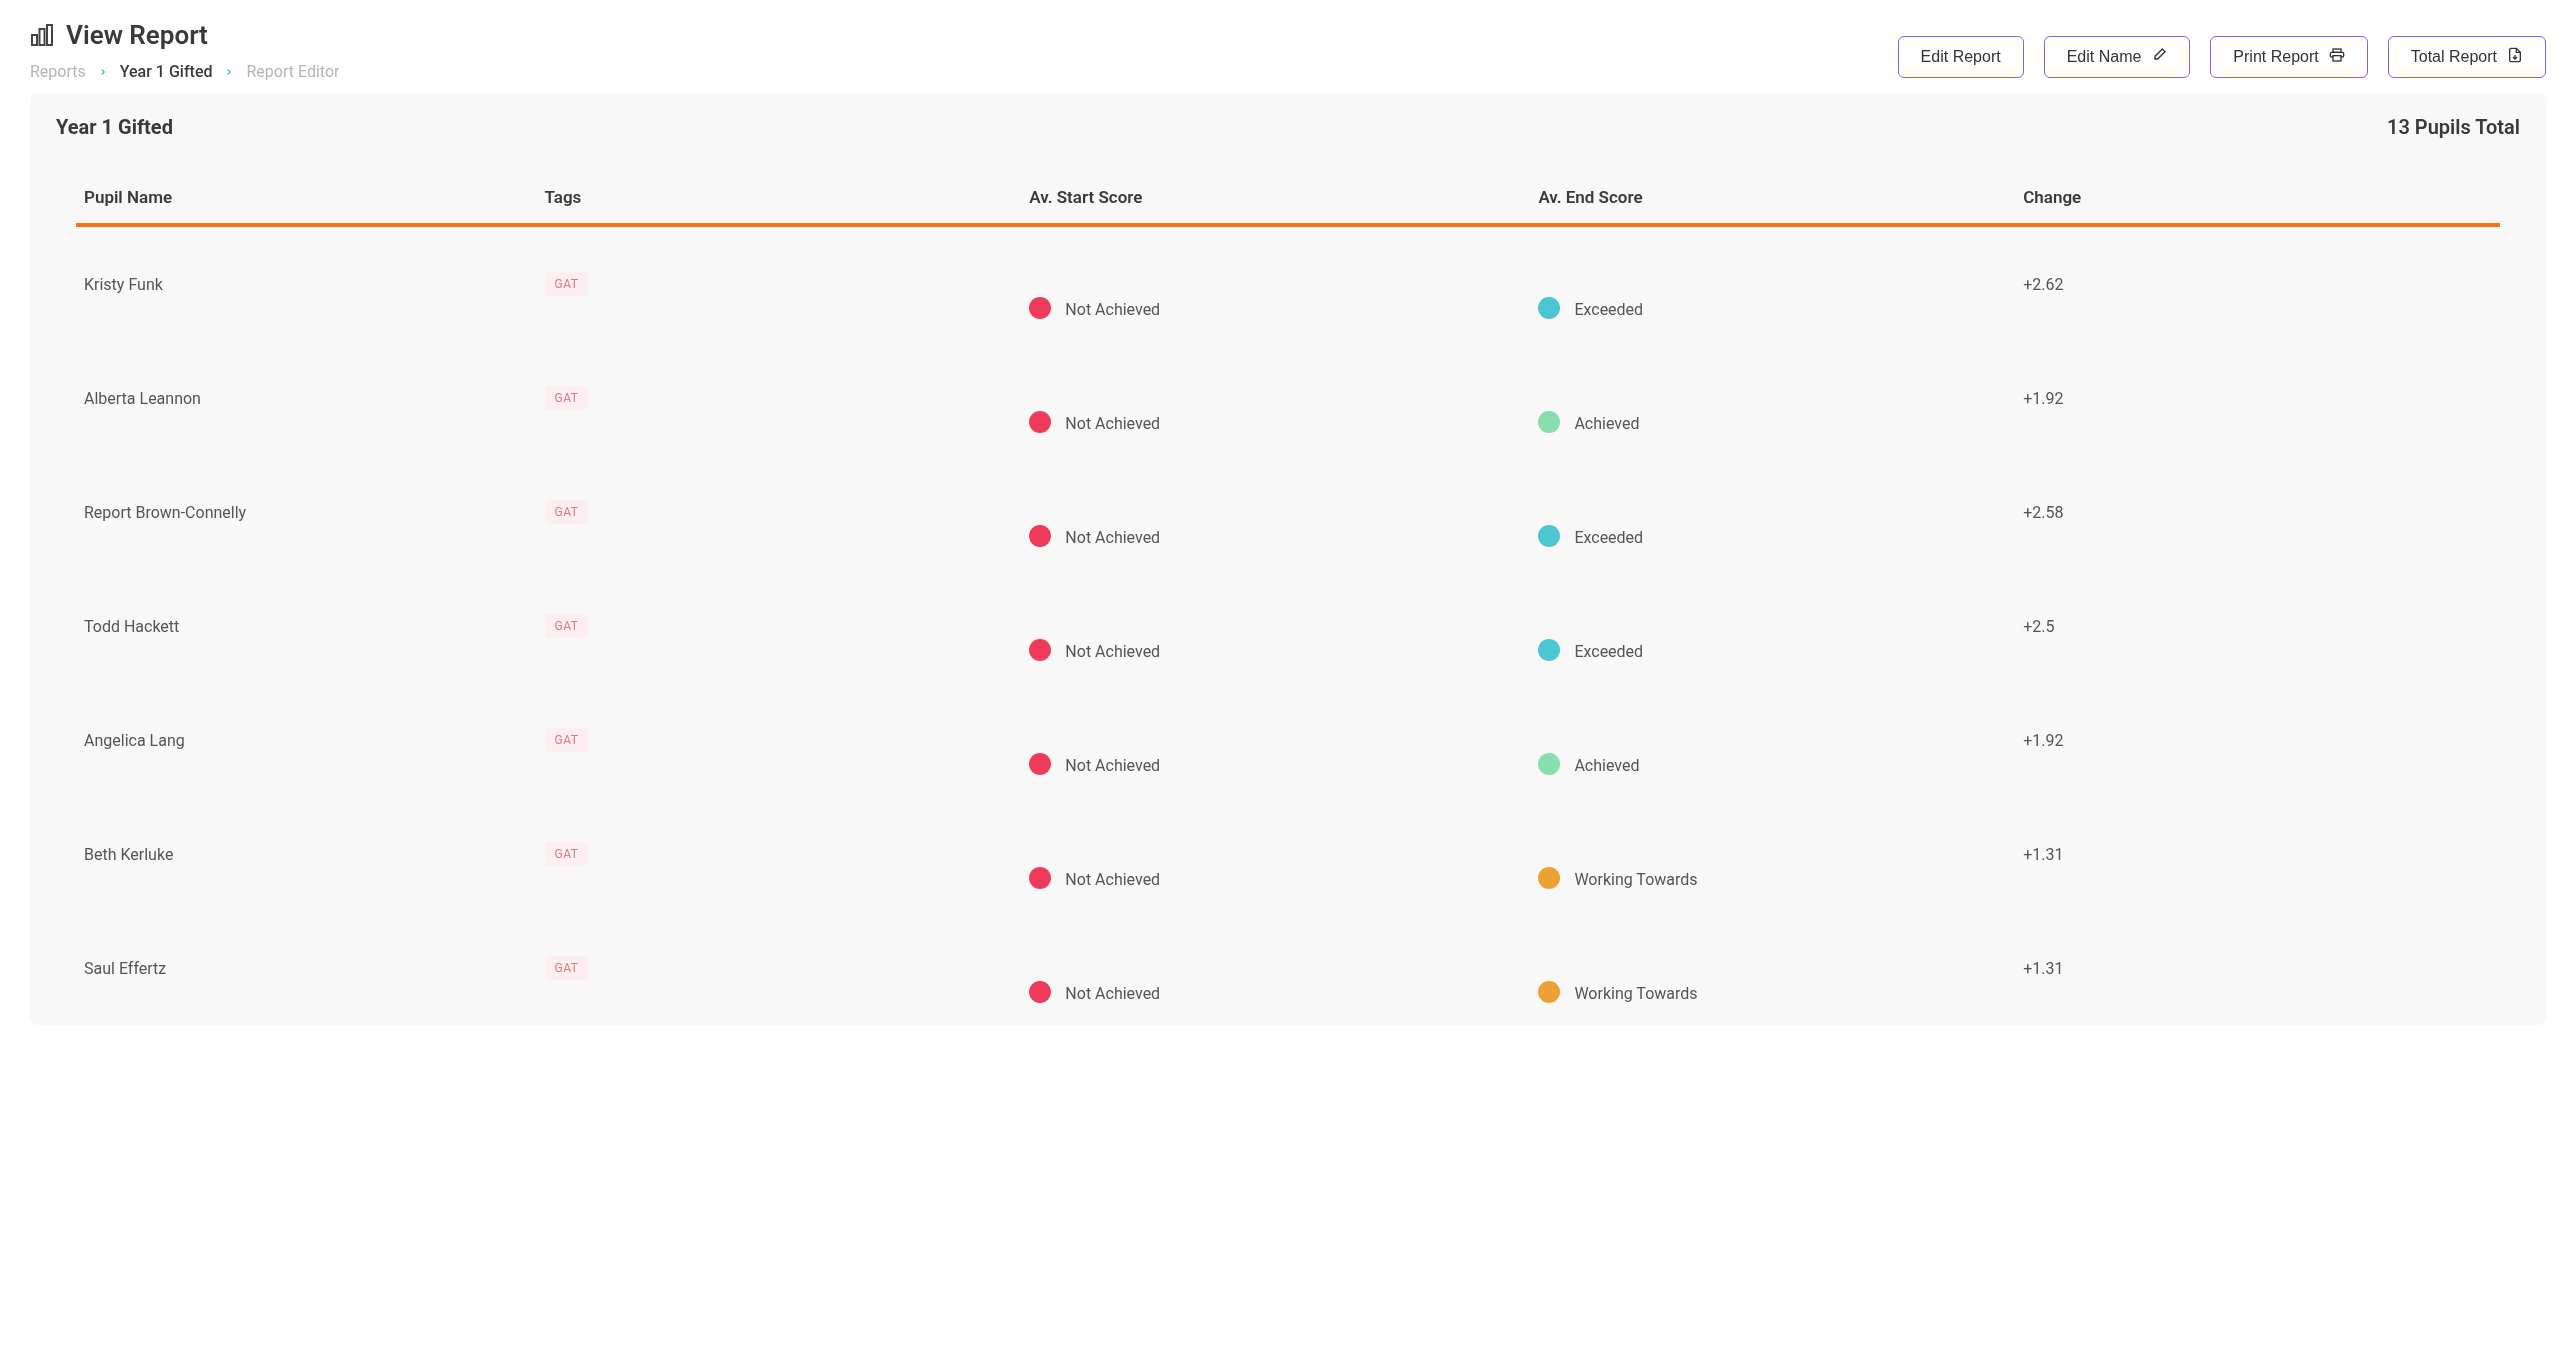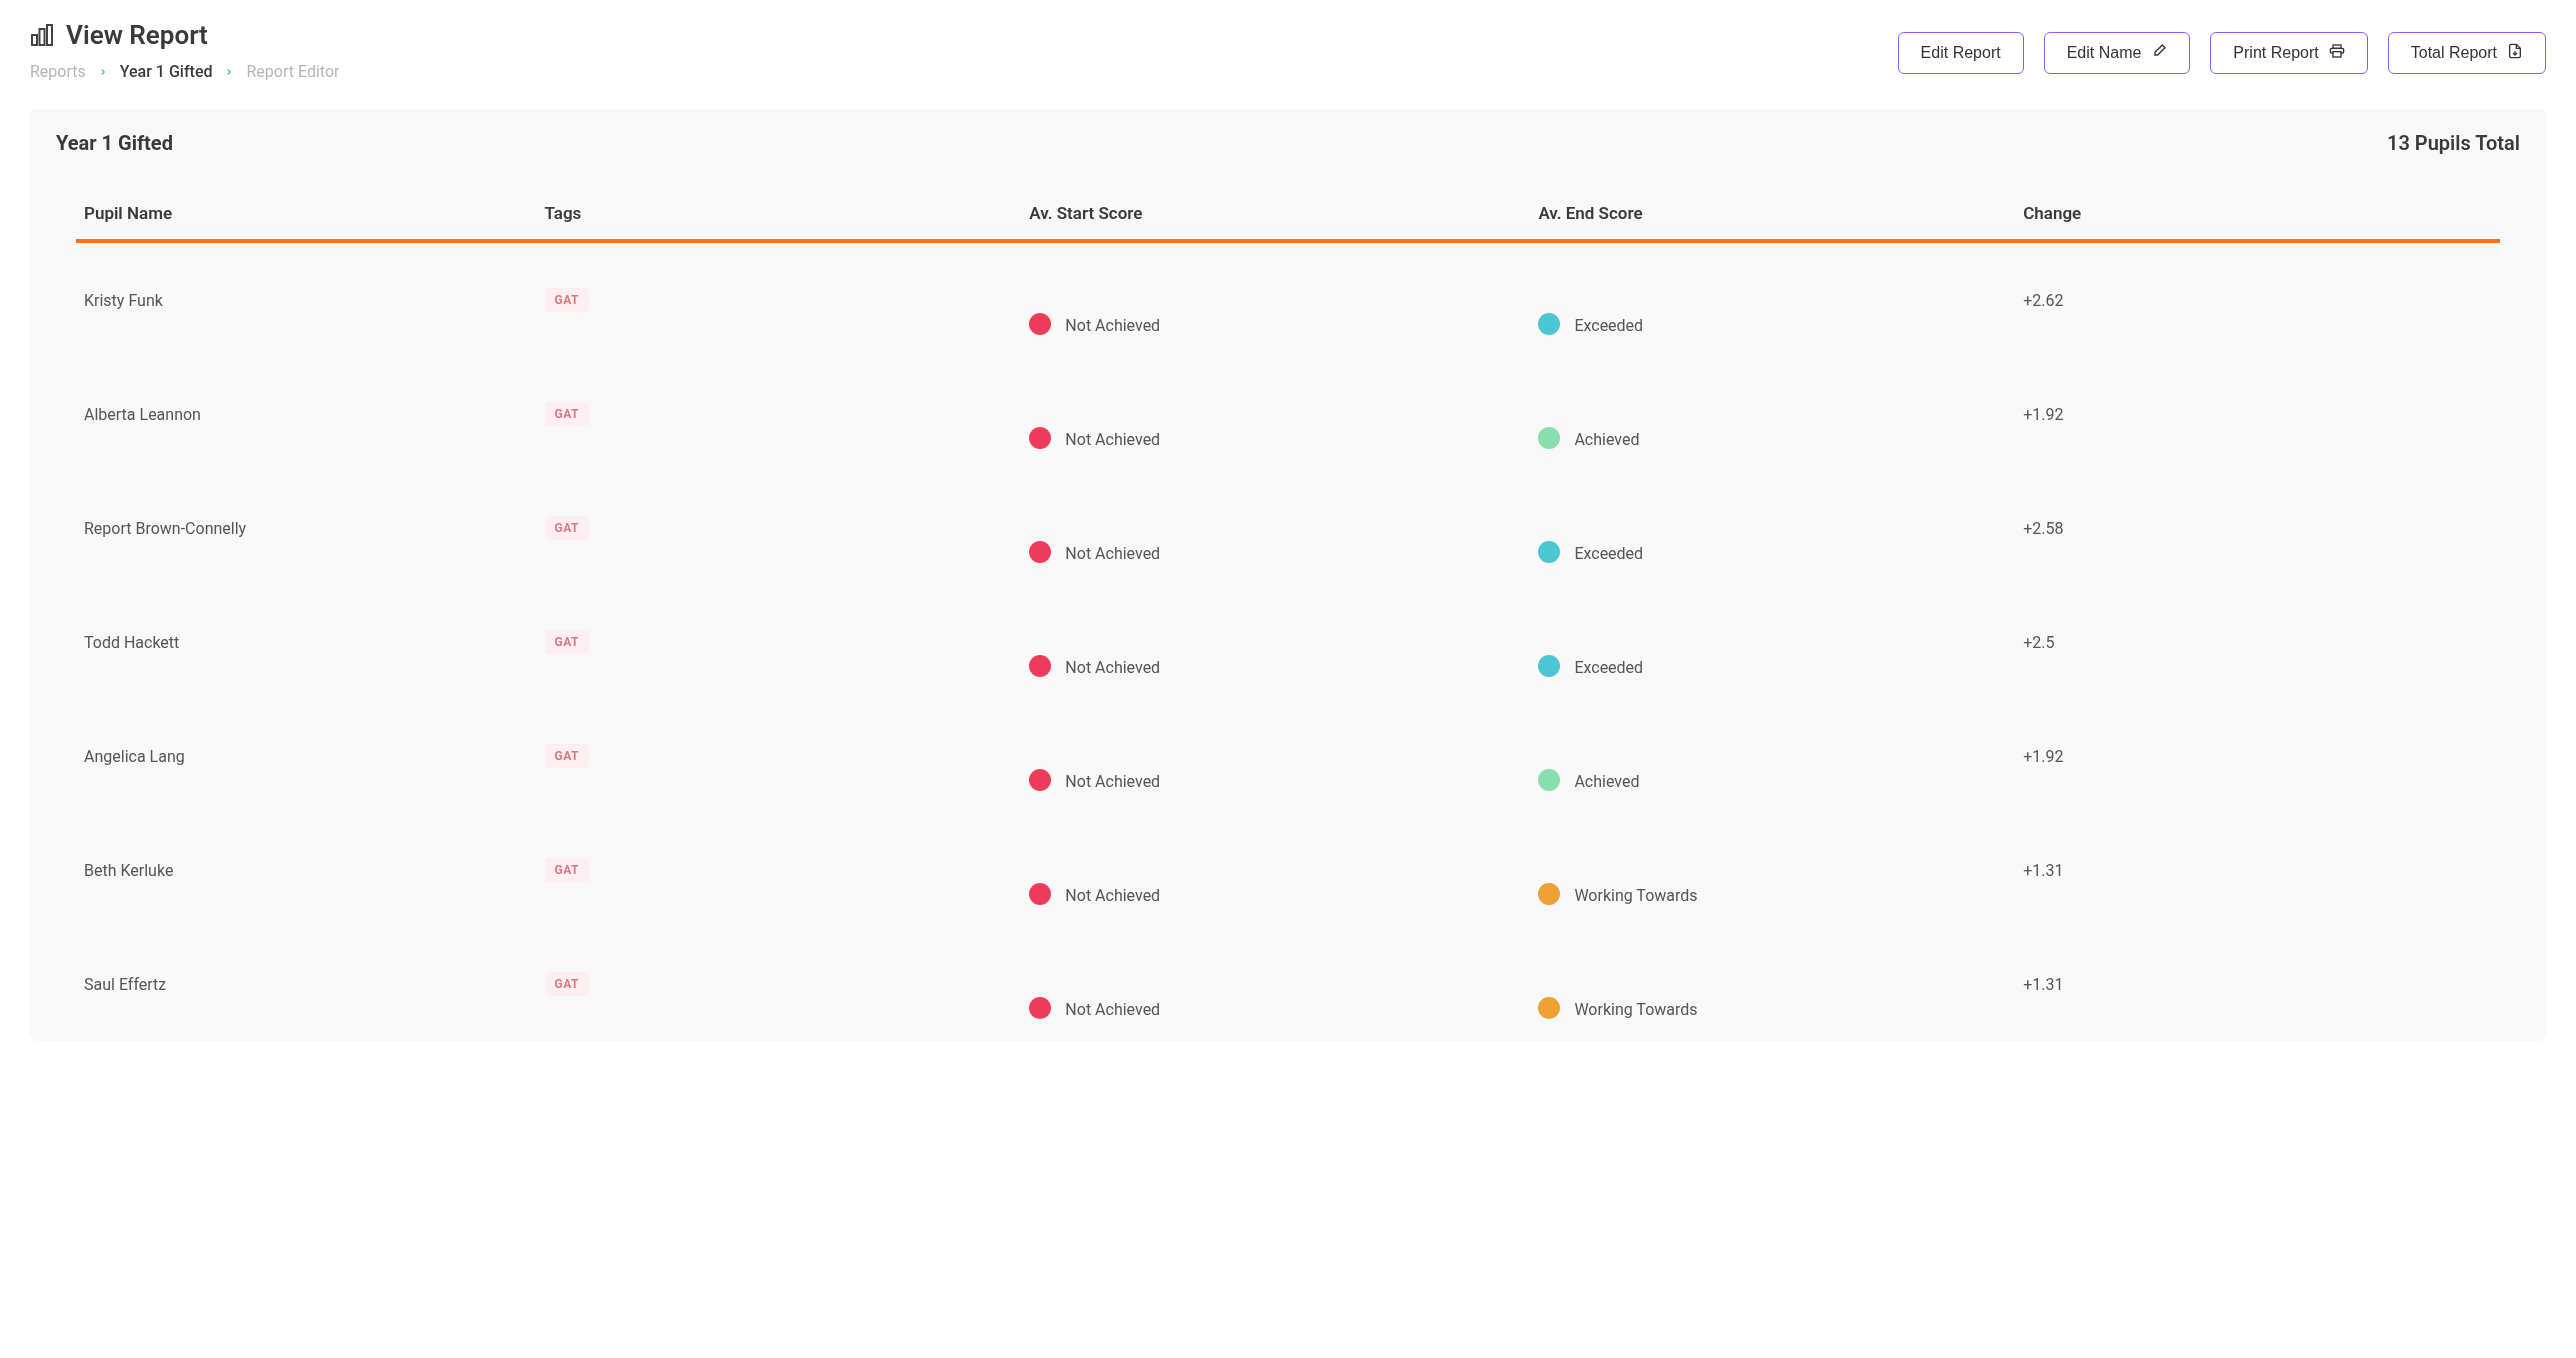--- a/index.html
+++ b/index.html
@@ -5,22 +5,22 @@
   * { box-sizing: border-box; margin: 0; padding: 0; }
   body {
     font-family: -apple-system, BlinkMacSystemFont, "Segoe UI", Roboto, "Helvetica Neue", Arial, sans-serif;
     background: #ffffff;
     color: #333;
     padding: 20px 30px 0 30px;
   }
   .header {
     display: flex;
     justify-content: space-between;
-    align-items: flex-start;
-    margin-bottom: 28px;
+    align-items: center;
+    margin-bottom: 12px;
   }
   .header-left {
     display: flex;
     flex-direction: column;
     gap: 12px;
   }
   .title-row {
     display: flex;
     align-items: center;
     gap: 12px;
@@ -114,21 +114,21 @@
     padding: 22px 8px;
     font-size: 16px;
     color: #555;
     vertical-align: middle;
   }
   .tag-pill {
     display: inline-block;
     background: #fdeff1;
     color: #d87a86;
     font-size: 12px;
-    font-weight: 700;
+    font-weight: 400;
     letter-spacing: 0.5px;
     padding: 5px 10px;
     border-radius: 4px;
   }
   .score-cell {
     display: flex;
     align-items: flex-end;
     gap: 14px;
     margin-top: 48px;
   }

